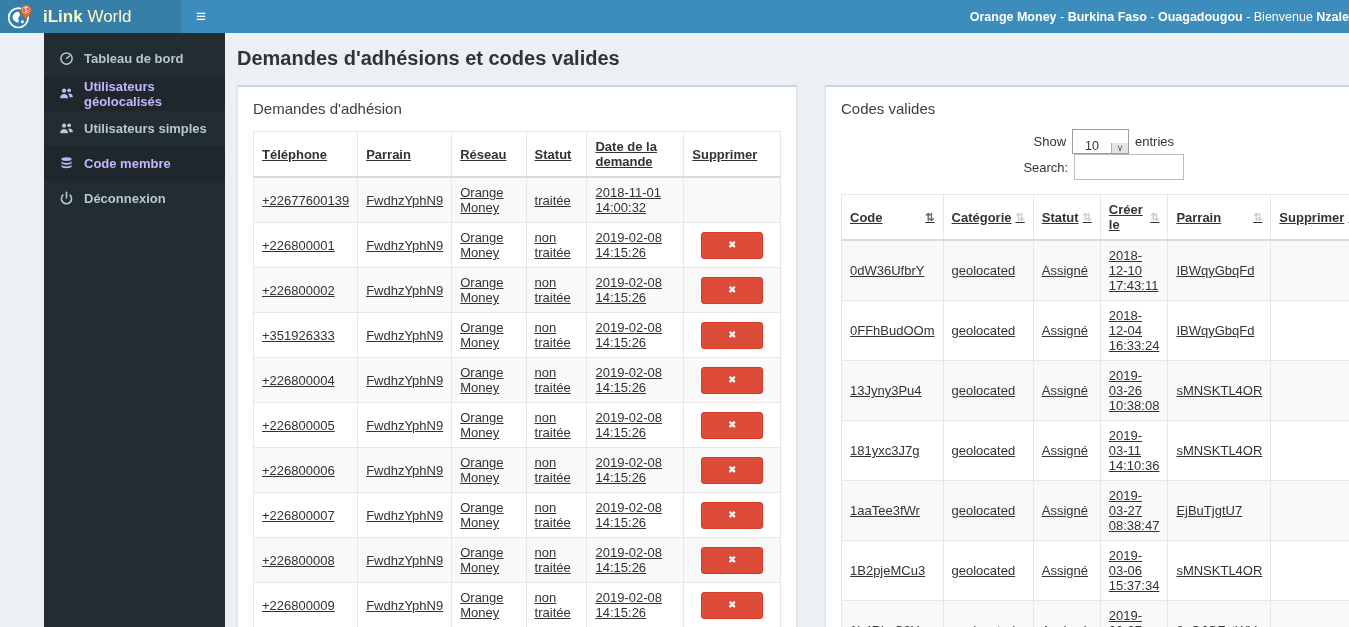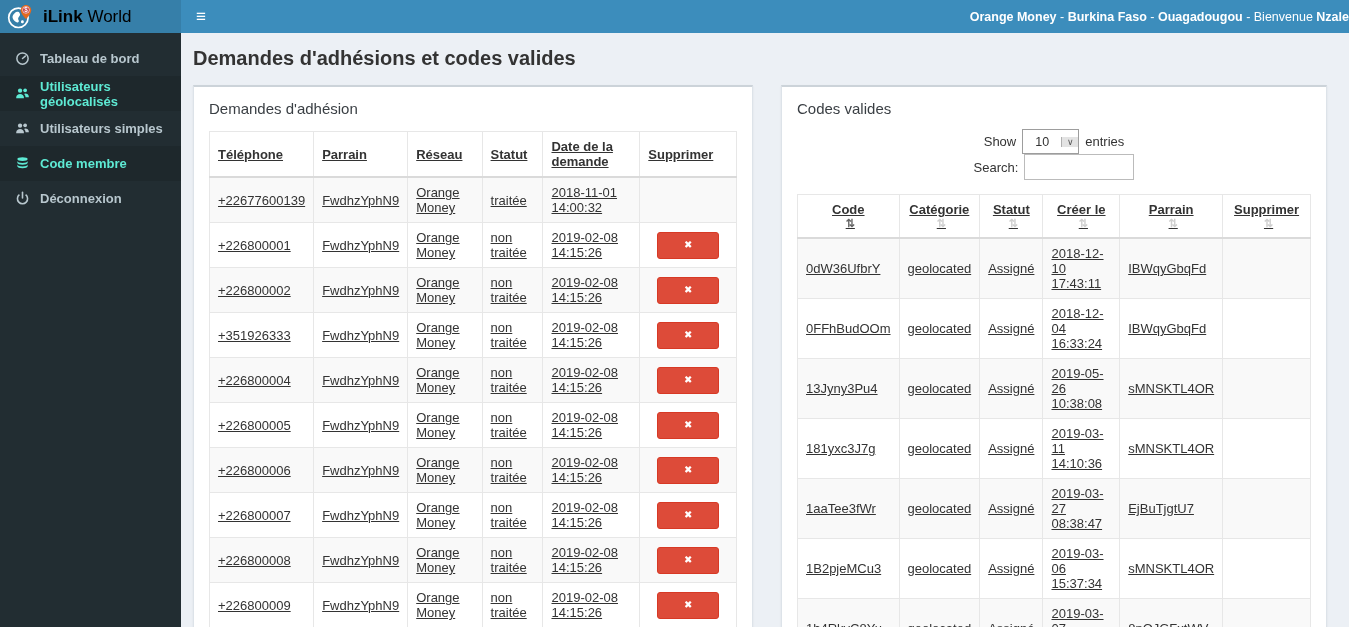--- a/index.html
+++ b/index.html
@@ -2,32 +2,32 @@
 <html><head>
 <meta charset="utf-8">
 <style>
   * { box-sizing: border-box; margin: 0; padding: 0; }
   html,body { width:1349px; height:627px; overflow:hidden; }
   body { font-family:"Liberation Sans", sans-serif; color:#333; background:#ecf0f5; }
 
   
   .navbar { display:flex; height:33px; }
   .brand { width:181px; background:#367fa9; display:flex; align-items:center; padding-left:7px; flex-shrink:0; }
-  .brand-text { color:#000000; font-size:17px; margin-left:9px; white-space:nowrap; }
+  .brand-text { color:#fef9c3; font-size:17px; margin-left:9px; white-space:nowrap; }
   .brand-text b { font-weight:bold; }
   .navbar-main { flex:1; background:#3c8dbc; display:flex; align-items:center; }
   .hamburger { background:none; border:none; color:#fff; font-size:17px; padding:0 15px; height:33px; cursor:pointer; line-height:33px; }
   .user-info { margin-left:auto; color:#fff; font-size:12.5px; white-space:nowrap; }
   .user-info b { font-weight:bold; }
 
   
-  .wrapper { display:flex; height:594px; }
+  .wrapper { display:flex; height:594px;margin-left:44px; }
   .sidebar { width:181px; background:#222d32; flex-shrink:0; padding-top:8px; }
   .side-item { display:flex; align-items:center; height:35px; padding-left:15px; color:#b8c7ce; font-size:13px; font-weight:bold; cursor:pointer; }
-  .side-item.active { background:#1e282c; color:#5eead4; }
+  .side-item.active { background:#1e282c; color:#c4b5fd; }
   .side-icon { width:15px; height:15px; margin-right:10px; flex-shrink:0; display:inline-flex; }
   .side-icon svg { width:15px; height:15px; }
 
   .content { flex:1; padding:10px 22px 0 12px; overflow:hidden; }
   .page-title { font-size:20px; font-weight:bold; color:#333; margin:4px 0 15px 0; }
 
   .panels { display:flex; gap:28px; align-items:flex-start; }
   .panel { background:#fff; border:1px solid #dde3e9; border-top:2px solid #ccd3d9; box-shadow:0 1px 2px rgba(0,0,0,.07); }
   .panel-left { width:560px; flex-shrink:0; }
   .panel-right { flex:1; }
@@ -42,28 +42,28 @@
   
   .t-dem col.c1{width:15.5%} .t-dem col.c2{width:14.7%} .t-dem col.c3{width:15.6%}
   .t-dem col.c4{width:12.5%} .t-dem col.c5{width:21.4%} .t-dem col.c6{width:20.3%}
   .t-dem td { padding:7px 8px; }
   .del-cell { text-align:center; }
   .btn-delete { background:#dd4b39; border:1px solid #d73925; color:#fff; width:62px; height:27px; border-radius:3px; font-size:10px; cursor:pointer; line-height:1; }
 
   
   .t-codes col.c1{width:14.6%} .t-codes col.c2{width:15.7%} .t-codes col.c3{width:12.4%}
   .t-codes col.c4{width:21%} .t-codes col.c5{width:15.3%} .t-codes col.c6{width:21%}
-  .th-inner { display:flex; align-items:center; justify-content:space-between;flex-direction:column; }
+  .th-inner { display:flex; align-items:center; justify-content:space-between; }
   .sort { color:#cfcfcf; font-size:11px; margin-left:4px; }
   .sort.s-active { color:#666; }
 
   
   .table-controls { display:flex; justify-content:space-between; align-items:center; margin:12px 15px 0 15px; font-size:13px;flex-direction:column; }
   .show-group, .search-group { display:flex; align-items:center; gap:6px; }
-  .select-box { display:inline-flex; align-items:center; border:1px solid #9d9d9d; background:#fff; width:57px; height:25px; cursor:pointer; }
+  .select-box { display:inline-flex; align-items:flex-end; border:1px solid #9d9d9d; background:#fff; width:57px; height:25px; cursor:pointer; }
   .select-value { flex:1; display:flex; align-items:center; justify-content:center; font-size:12.5px; }
   .select-arrow { width:17px; background:#e3e3e3; border-left:1px solid #b0b0b0; display:flex; align-items:center; justify-content:center; font-size:9px; color:#555; }
   .search-input { width:110px; height:26px; border:1px solid #bbb; background:#fff; padding:0 6px; font-size:13px; }
 </style>
 </head>
 <body>
 
 <div class="navbar">
   <div class="brand">
     <span class="logo" style="display:inline-flex">
@@ -355,21 +355,21 @@
               <td>geolocated</td>
               <td>Assigné</td>
               <td>2018-12-04 16:33:24</td>
               <td>IBWqyGbqFd</td>
               <td></td>
             </tr>
               <tr>
               <td>13Jyny3Pu4</td>
               <td>geolocated</td>
               <td>Assigné</td>
-              <td>2019-05-26 10:38:08</td>
+              <td>2019-03-26 10:38:08</td>
               <td>sMNSKTL4OR</td>
               <td></td>
             </tr>
               <tr>
               <td>181yxc3J7g</td>
               <td>geolocated</td>
               <td>Assigné</td>
               <td>2019-03-11 14:10:36</td>
               <td>sMNSKTL4OR</td>
               <td></td>

